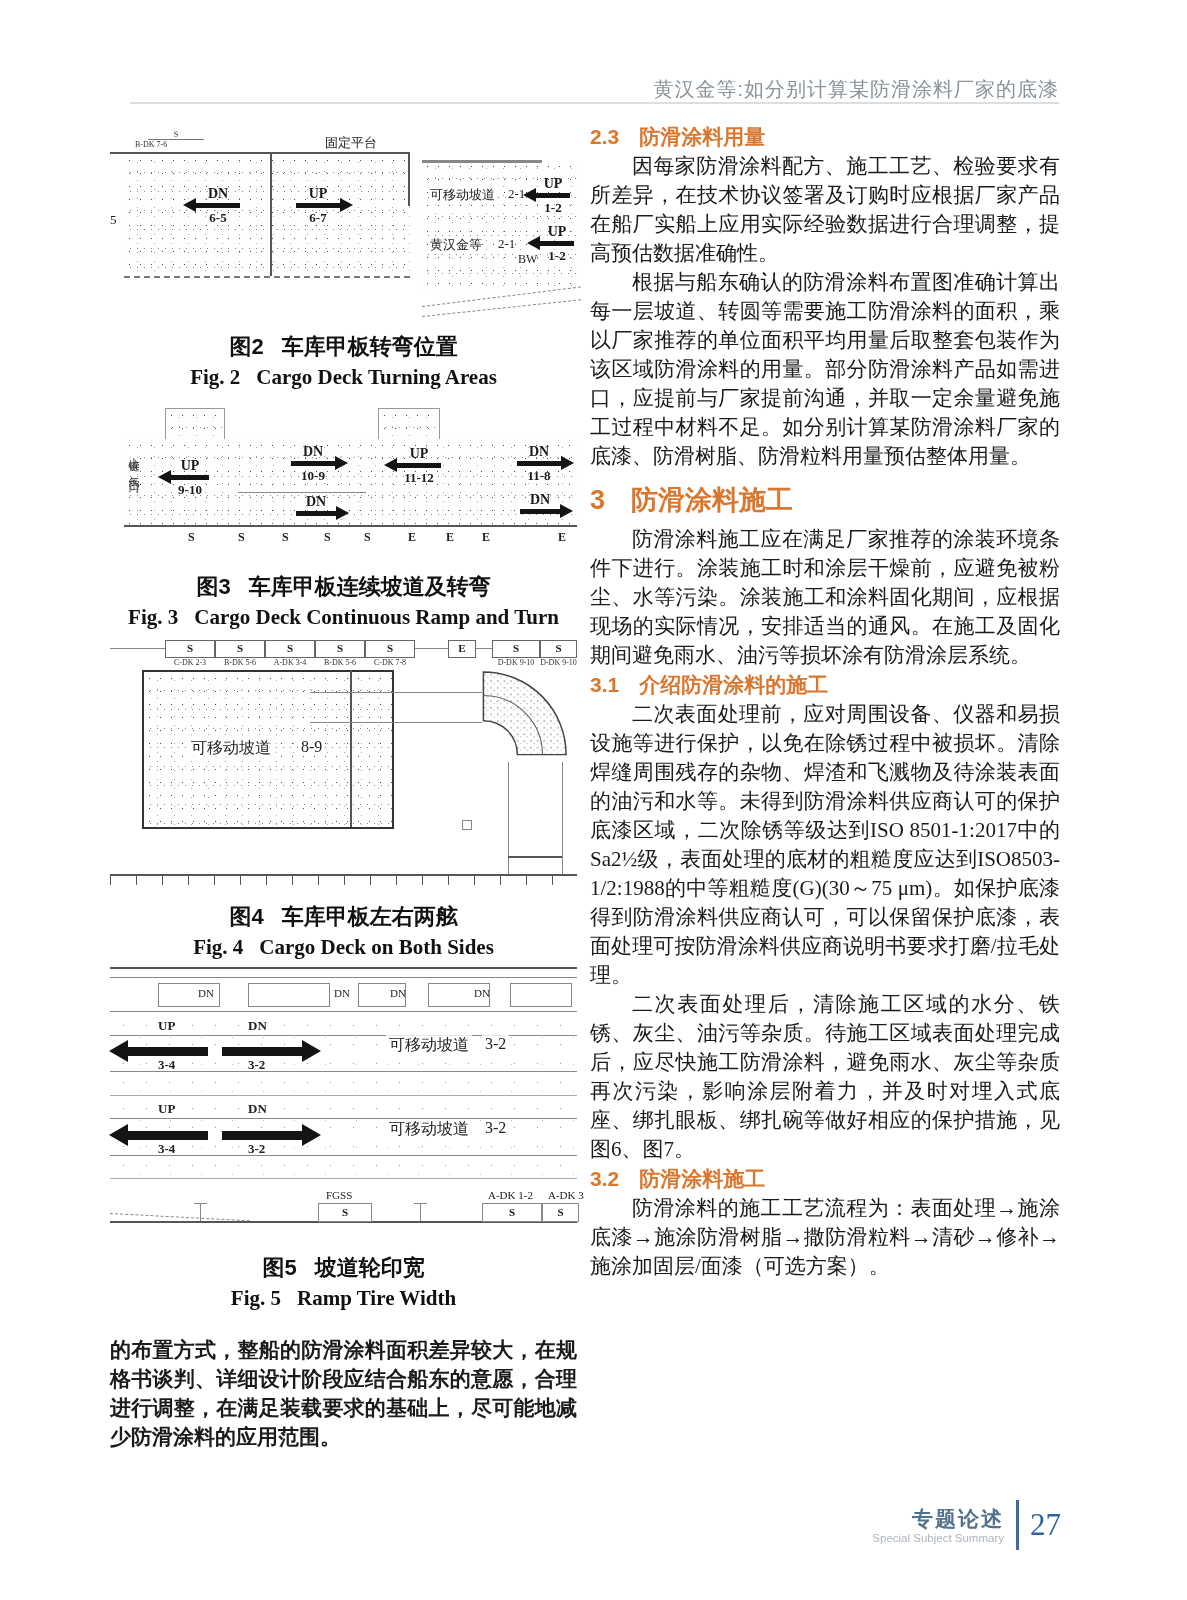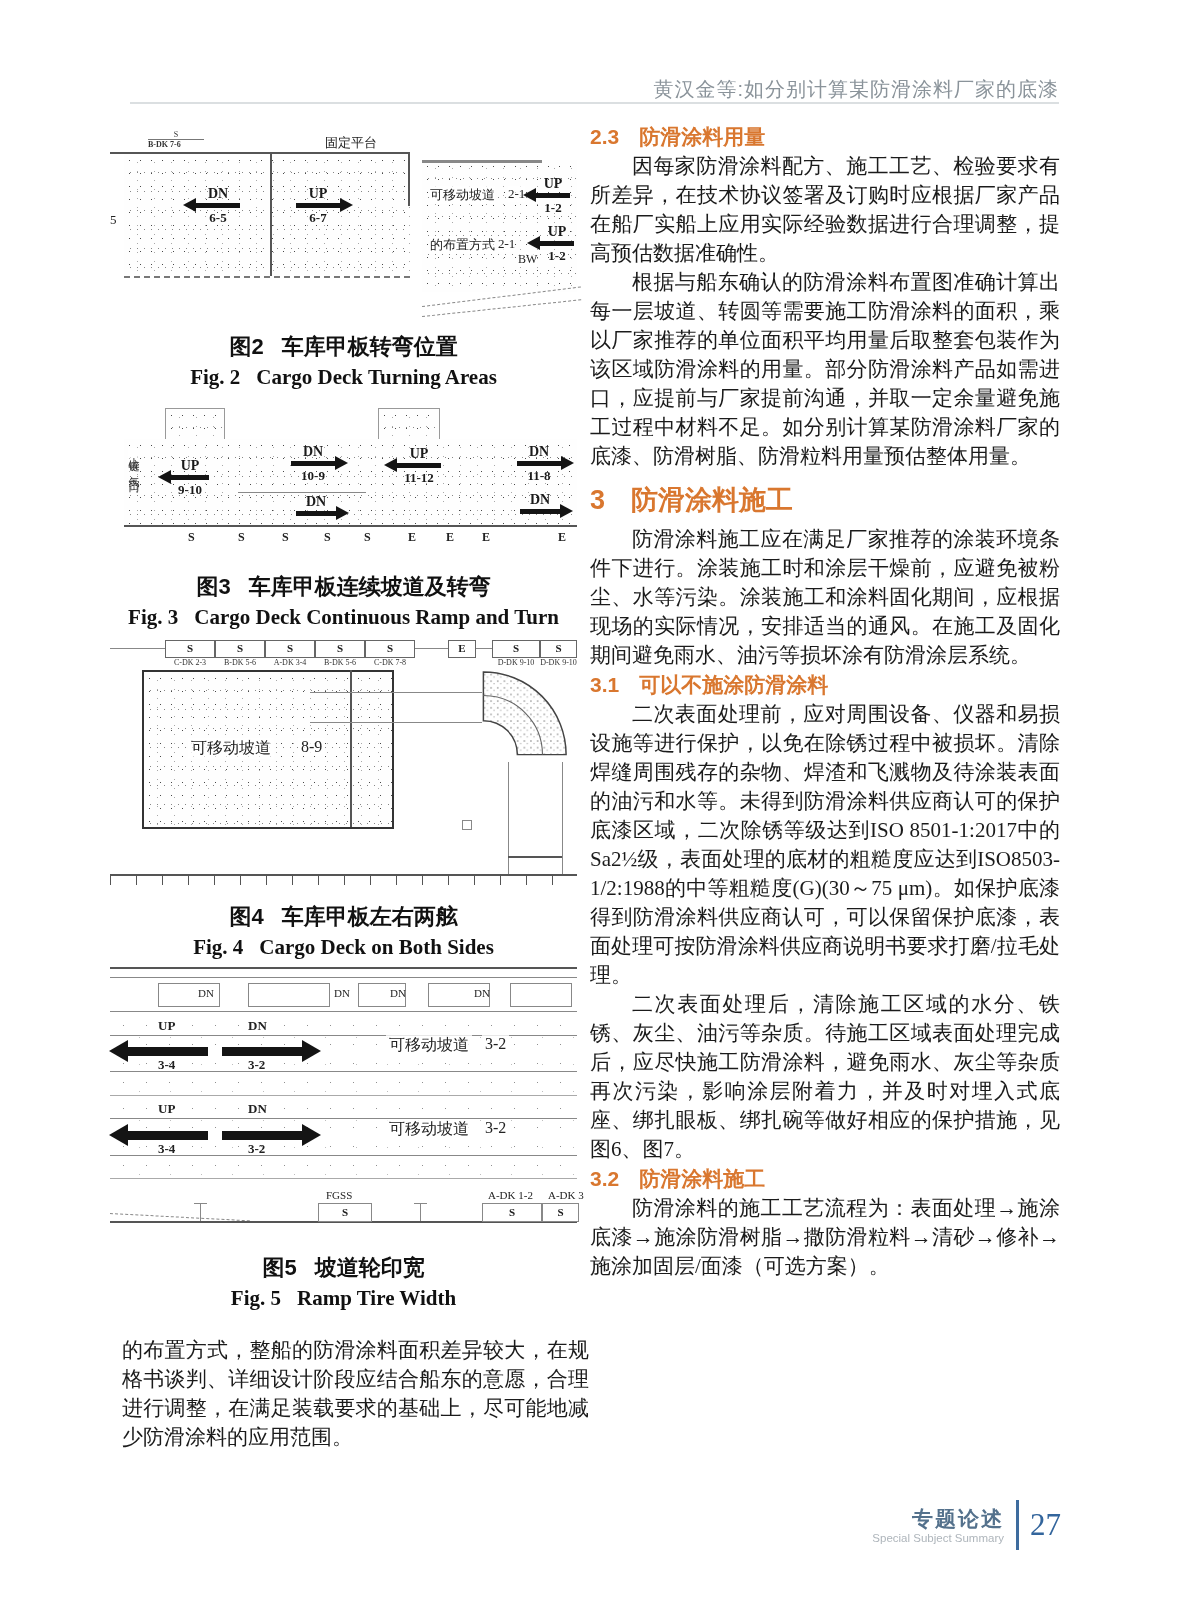--- a/index.html
+++ b/index.html
@@ -100,21 +100,21 @@
 
   <div class="running-head">黄汉金等:如分别计算某防滑涂料厂家的底漆</div>
   <div class="head-rule"></div>
 
   <div class="col-left">
 
     <div class="figblock" style="top:6px;">
       <div class="fig-draw" style="height:198px;">
 
         <div class="tiny" style="left:38px;top:6px;width:56px;text-align:center;border-bottom:1px solid #777;">S</div>
-        <div class="tiny" style="left:38px;top:16px;font-weight:bold;">B-DK 7-6</div>
+        <div class="tiny" style="left:25px;top:16px;">B-DK 7-6</div>
         <span class="lbl" style="left:215px;top:10px;font-family:Liberation Serif, serif;">固定平台</span>
         <div class="hline" style="left:0px;top:28px;width:300px;"></div>
         <div class="speckle" style="position:absolute;left:14px;top:30px;width:286px;height:122px;"></div>
         <div class="vline" style="left:160px;top:30px;height:122px;"></div>
         <div class="vline" style="left:298px;top:30px;height:52px;"></div>
         <span class="lbl" style="left:0px;top:88px;">5</span>
         <div class="ag" style="left:72px;top:62px;width:72px;">
           <span class="t">DN</span>
           <span class="ar l"></span>
           <span class="n">6-5</span>
@@ -128,21 +128,21 @@
 
         <div class="speckle" style="position:absolute;left:312px;top:36px;width:155px;height:132px;"></div>
         <div class="hline" style="left:312px;top:36px;width:120px;height:3px;background:#888;"></div>
         <span class="lbl" style="left:320px;top:62px;background:rgba(255,255,255,.7);">可移动坡道</span>
         <span class="lbl" style="left:398px;top:62px;background:rgba(255,255,255,.7);">2-1</span>
         <div class="ag" style="left:420px;top:52px;width:46px;">
           <span class="t">UP</span>
           <span class="ar l" style="width:34px;"></span>
           <span class="n">1-2</span>
         </div>
-        <span class="lbl" style="left:320px;top:112px;background:rgba(255,255,255,.7);">的布置方式</span>
+        <span class="lbl" style="left:320px;top:112px;background:rgba(255,255,255,.7);">黄汉金等</span>
         <span class="lbl" style="left:388px;top:112px;background:rgba(255,255,255,.7);">2-1</span>
         <span class="lbl" style="left:408px;top:128px;font-size:12px;background:rgba(255,255,255,.7);">BW</span>
         <div class="ag" style="left:424px;top:100px;width:46px;">
           <span class="t">UP</span>
           <span class="ar l" style="width:34px;"></span>
           <span class="n">1-2</span>
         </div>
         <div class="diag" style="left:312px;top:182px;width:160px;transform:rotate(-7deg);"></div>
         <div class="diag" style="left:312px;top:192px;width:160px;transform:rotate(-6deg);"></div>
       </div>
@@ -336,38 +336,38 @@
       <div class="cap-zh">
         <span>图5</span>
         <span>坡道轮印宽</span>
       </div>
       <div class="cap-en">
         <span>Fig. 5</span>
         <span>Ramp Tire Width</span>
       </div>
     </div>
 
-    <p class="body-p noindent" style="position:absolute;top:1218px;left:12px;width:467px;">的布置方式，整船的防滑涂料面积差异较大，在规格书谈判、详细设计阶段应结合船东的意愿，合理进行调整，在满足装载要求的基础上，尽可能地减少防滑涂料的应用范围。</p>
+    <p class="body-p noindent" style="position:absolute;top:1218px;left:0;width:467px;font-weight:bold;">的布置方式，整船的防滑涂料面积差异较大，在规格书谈判、详细设计阶段应结合船东的意愿，合理进行调整，在满足装载要求的基础上，尽可能地减少防滑涂料的应用范围。</p>
   </div>
 
   <div class="col-right">
     <h3 class="h-sub">
       <span>2.3</span>
       <span>防滑涂料用量</span>
     </h3>
     <p class="body-p">因每家防滑涂料配方、施工工艺、检验要求有所差异，在技术协议签署及订购时应根据厂家产品在船厂实船上应用实际经验数据进行合理调整，提高预估数据准确性。</p>
     <p class="body-p">根据与船东确认的防滑涂料布置图准确计算出每一层坡道、转圆等需要施工防滑涂料的面积，乘以厂家推荐的单位面积平均用量后取整套包装作为该区域防滑涂料的用量。部分防滑涂料产品如需进口，应提前与厂家提前沟通，并取一定余量避免施工过程中材料不足。如分别计算某防滑涂料厂家的底漆、防滑树脂、防滑粒料用量预估整体用量。</p>
     <h2 class="h-main">
       <span>3</span>
       <span>防滑涂料施工</span>
     </h2>
     <p class="body-p">防滑涂料施工应在满足厂家推荐的涂装环境条件下进行。涂装施工时和涂层干燥前，应避免被粉尘、水等污染。涂装施工和涂料固化期间，应根据现场的实际情况，安排适当的通风。在施工及固化期间避免雨水、油污等损坏涂有防滑涂层系统。</p>
     <h3 class="h-sub">
       <span>3.1</span>
-      <span>可以不施涂防滑涂料</span>
+      <span>介绍防滑涂料的施工</span>
     </h3>
     <p class="body-p">二次表面处理前，应对周围设备、仪器和易损设施等进行保护，以免在除锈过程中被损坏。清除焊缝周围残存的杂物、焊渣和飞溅物及待涂装表面的油污和水等。未得到防滑涂料供应商认可的保护底漆区域，二次除锈等级达到ISO 8501-1:2017中的Sa2½级，表面处理的底材的粗糙度应达到ISO8503-1/2:1988的中等粗糙度(G)(30～75 μm)。如保护底漆得到防滑涂料供应商认可，可以保留保护底漆，表面处理可按防滑涂料供应商说明书要求打磨/拉毛处理。</p>
     <p class="body-p">二次表面处理后，清除施工区域的水分、铁锈、灰尘、油污等杂质。待施工区域表面处理完成后，应尽快施工防滑涂料，避免雨水、灰尘等杂质再次污染，影响涂层附着力，并及时对埋入式底座、绑扎眼板、绑扎碗等做好相应的保护措施，见图6、图7。</p>
     <h3 class="h-sub">
       <span>3.2</span>
       <span>防滑涂料施工</span>
     </h3>
     <p class="body-p">防滑涂料的施工工艺流程为：表面处理→施涂底漆→施涂防滑树脂→撒防滑粒料→清砂→修补→施涂加固层/面漆（可选方案）。</p>
   </div>
 

